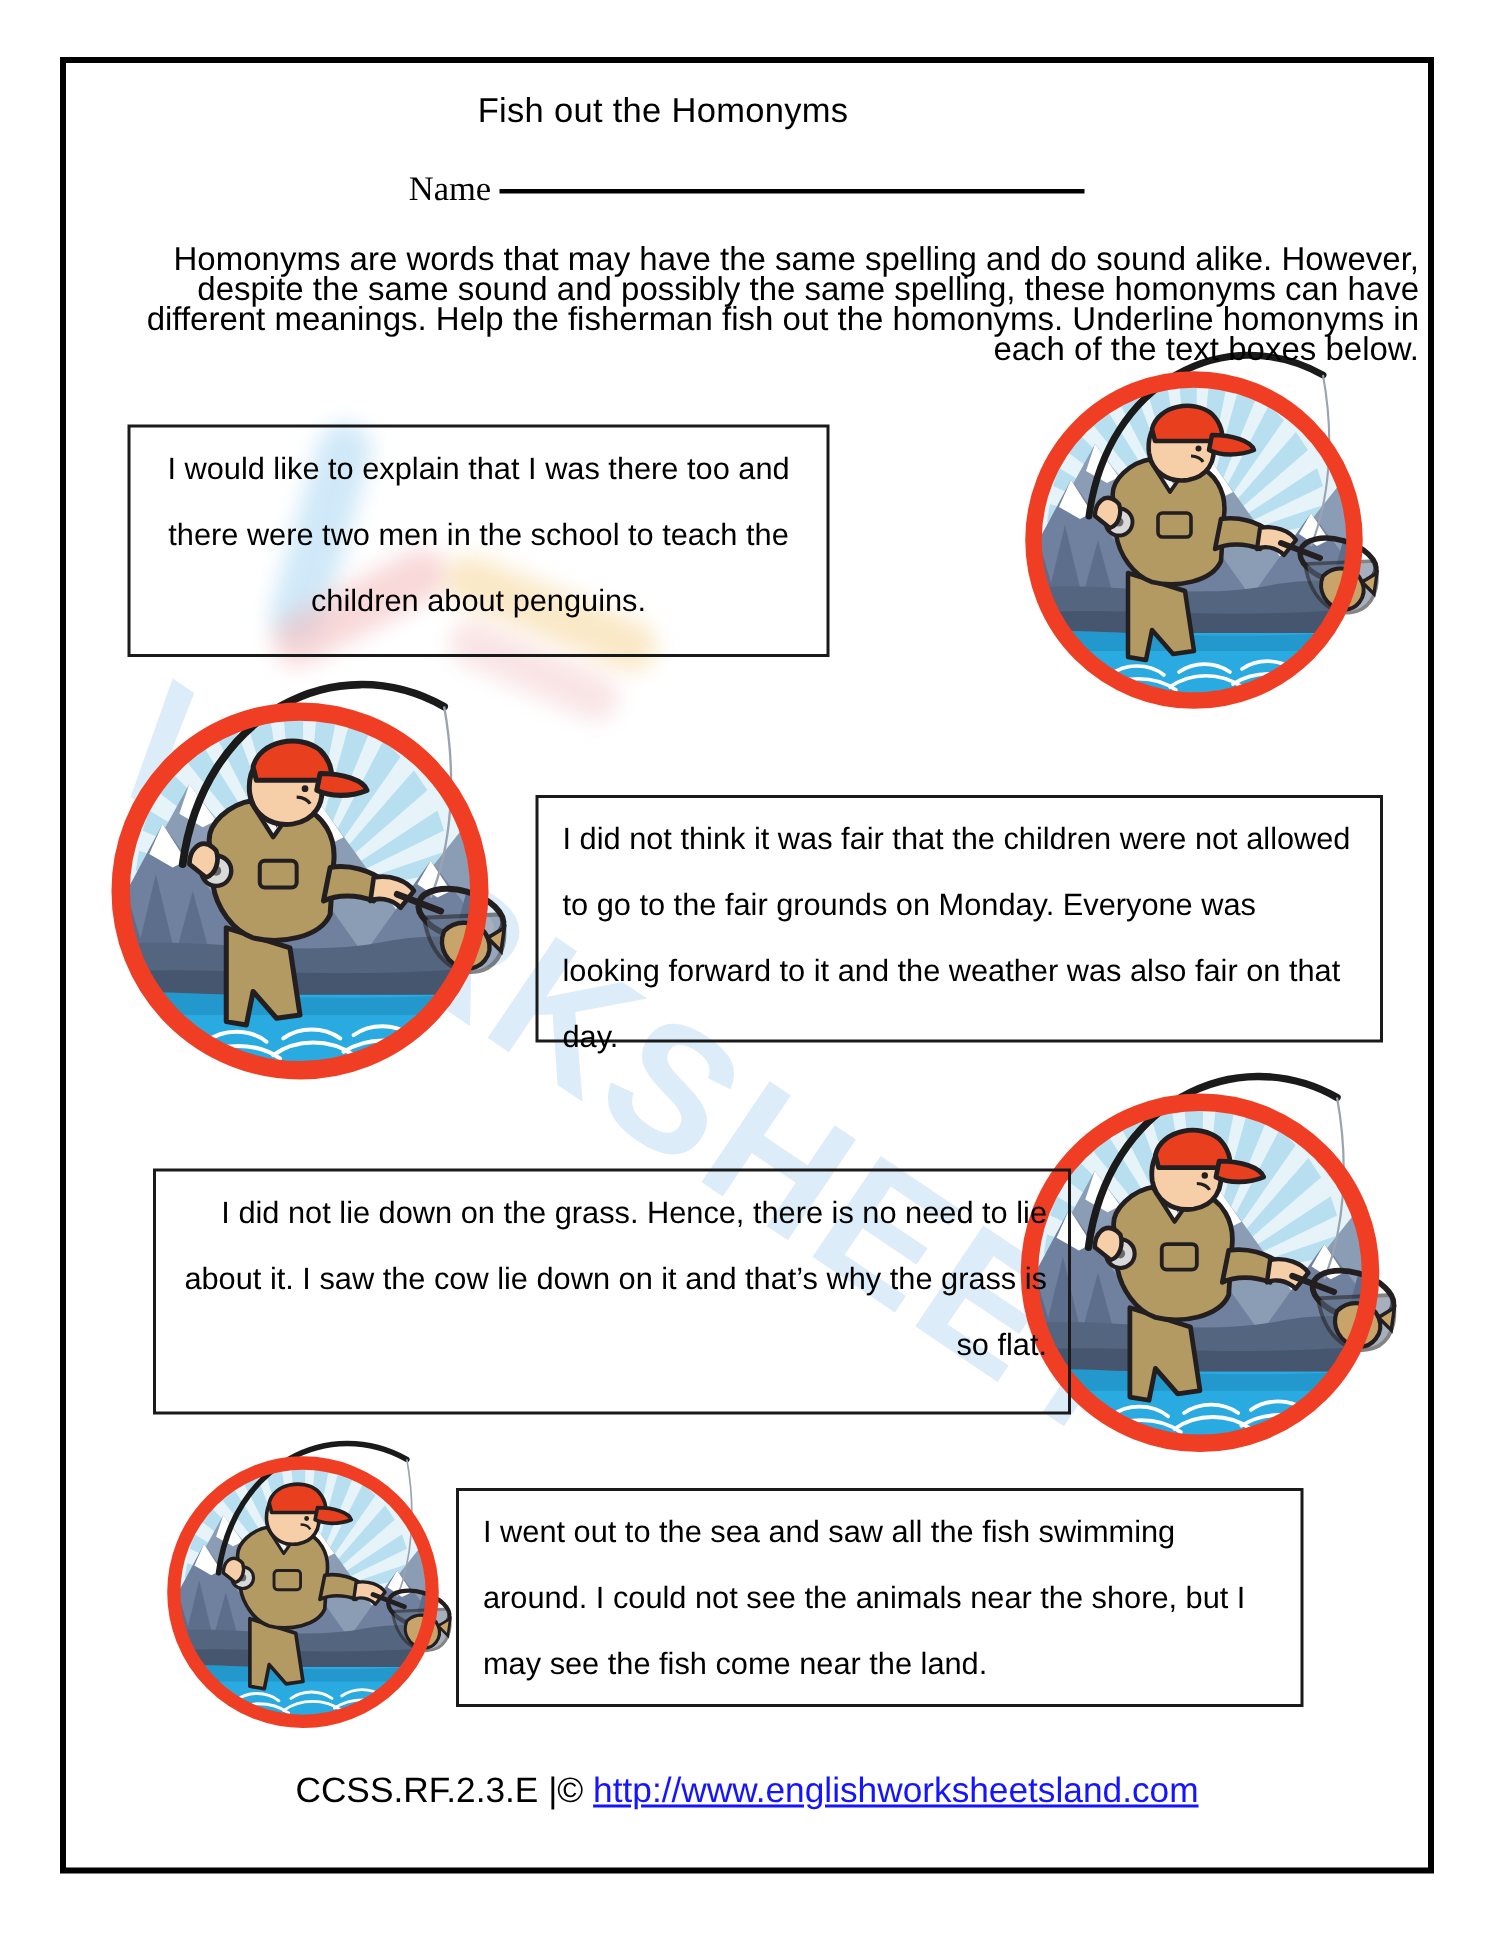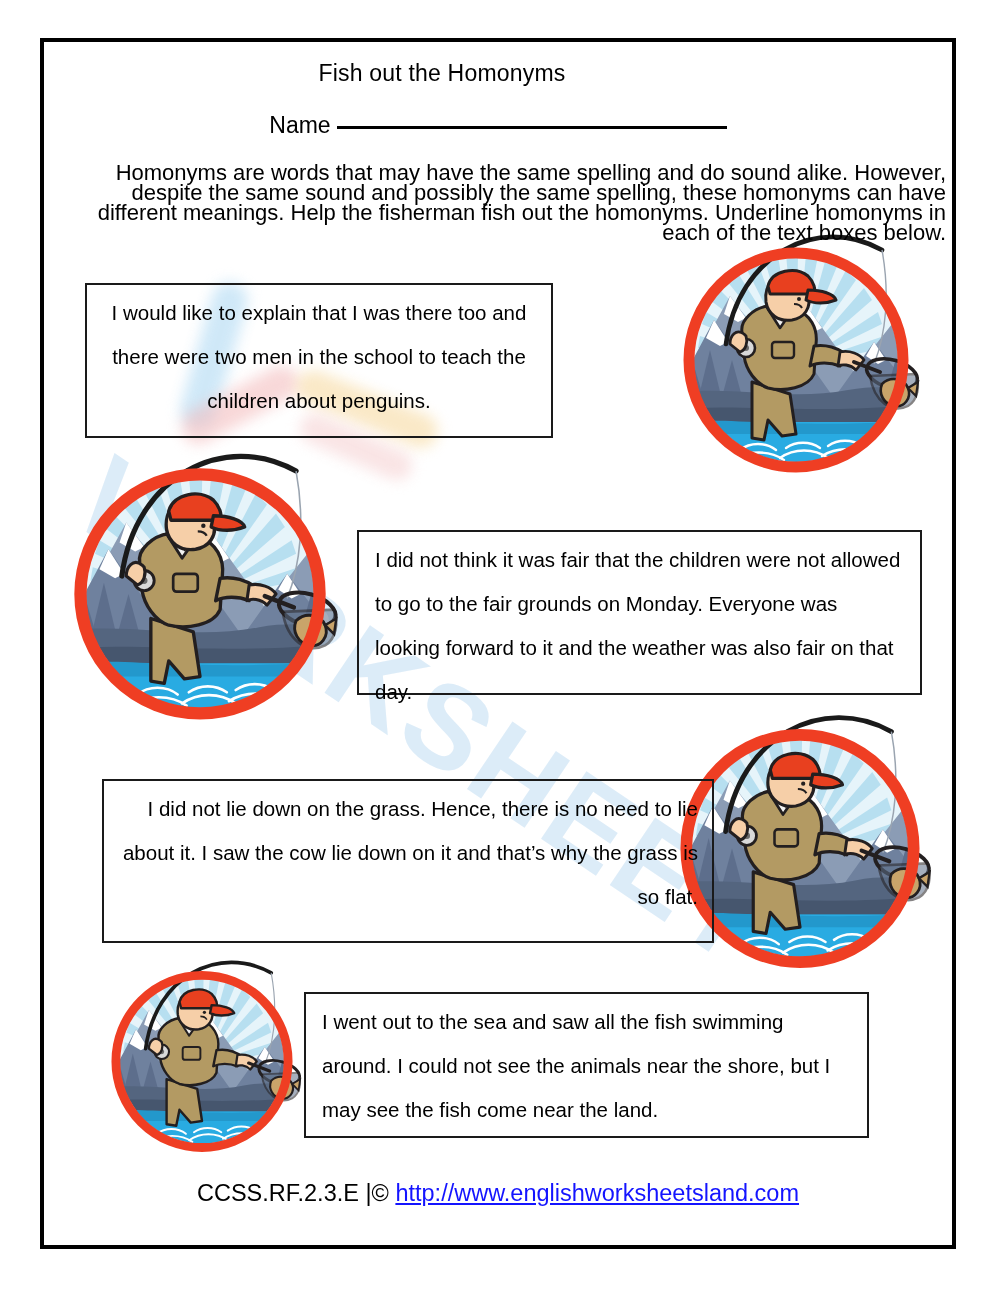--- a/index.html
+++ b/index.html
@@ -77,20 +77,21 @@
     letter-spacing: .2px;
     z-index: 3;
   }
   #name-row {
     position: absolute;
     left: 44px; top: 112px;
     width: 908px;
     text-align: center;
     font-size: 23px;
     z-index: 3;
+    font-family: Liberation Serif, serif;
   }
   #name-row .name-label { margin-right: 6px; }
   #name-blank {
     display: inline-block;
     width: 390px;
     border-bottom: 3px solid #000;
     vertical-align: 4px;
     height: 14px;
   }
 

